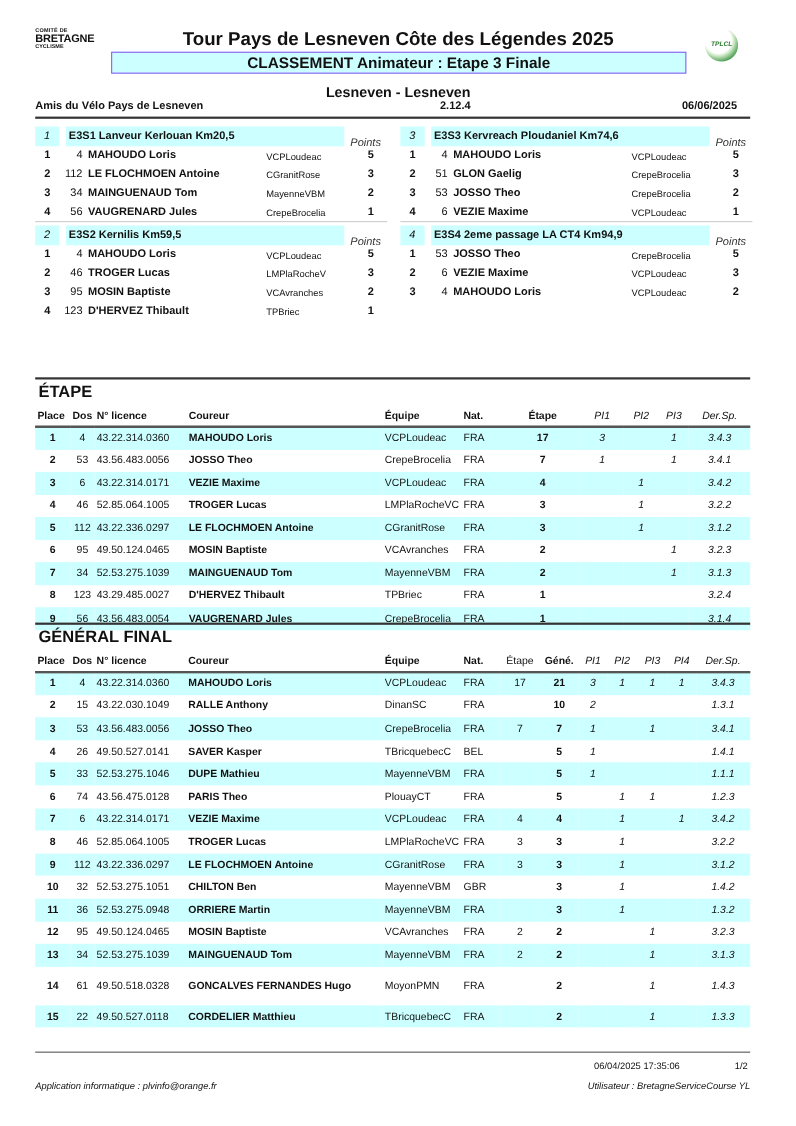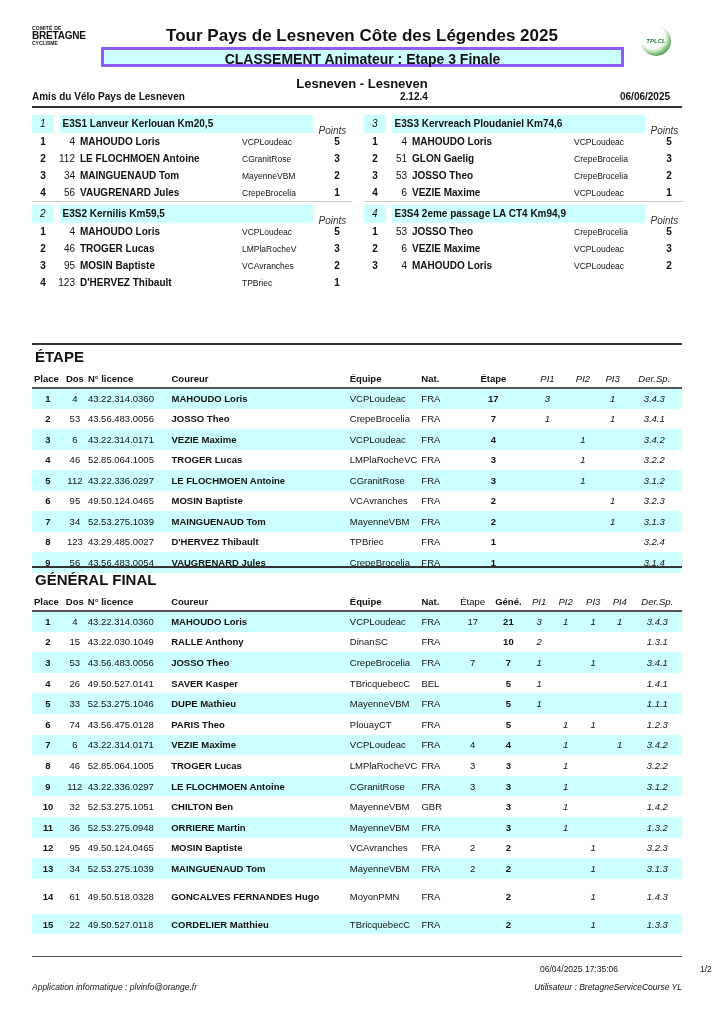--- a/index.html
+++ b/index.html
@@ -5,21 +5,21 @@
   * { box-sizing: border-box; margin: 0; padding: 0; }
   body { width: 724px; height: 1024px; background: #ffffff; font-family: "Liberation Sans", sans-serif; color: #111; position: relative; overflow: hidden; }
   .abs { position: absolute; }
   .logo-left { left: 32px; top: 26px; width: 50px; line-height: 1; }
   .logo-left .l1 { font-size: 5px; font-weight: bold; letter-spacing: 0.2px; }
   .logo-left .l2 { font-size: 10px; font-weight: bold; letter-spacing: -0.2px; }
   .logo-left .l3 { font-size: 5px; font-weight: bold; }
   .logo-right { left: 641px; top: 26px; width: 30px; height: 30px; border-radius: 50%; background: radial-gradient(circle at 40% 35%, #ffffff 0 45%, #c8e6c0 55%, #2e8b3a 80%); display:flex; align-items:center; justify-content:center; }
   .logo-right span { font-size: 6px; font-weight: bold; color: #2e7d32; font-style: italic; }
   .title { left: 0; width: 724px; top: 26px; text-align: center; font-size: 17px; font-weight: bold; }
-  .subtitle-box { left: 101px; top: 47px; width: 523px; height: 20px; background: #ccffff; border: 3px solid #8b5cf6; text-align: center; font-size: 14px; font-weight: bold; line-height: 18px; }
+  .subtitle-box { left: 101px; top: 47px; width: 523px; height: 20px; background: #ccffff; border: 1px solid #8b5cf6; text-align: center; font-size: 14px; font-weight: bold; line-height: 18px; }
   .route { left: 0; width: 724px; top: 76px; text-align: center; font-size: 13px; font-weight: bold; }
   .org { left: 32px; top: 91px; font-size: 10px; font-weight: bold; }
   .code { left: 400px; top: 91px; font-size: 10px; font-weight: bold; }
   .date { left: 620px; top: 91px; font-size: 10px; font-weight: bold; }
   .hr { left: 32px; width: 650px; height: 2px; background: #333; }
   .sprint { width: 320px; }
   .sprint .hdr { height: 18px; display: flex; align-items: center; font-size: 10px; }
   .sprint .hdr .num { width: 22px; background: #ccffff; height: 18px; line-height: 18px; text-align: center; font-style: italic; }
   .sprint .hdr .name { width: 258px; margin-left: 6px; background: #ccffff; height: 18px; line-height: 18px; padding-left: 3px; font-weight: bold; }
   .sprint .hdr .pts { width: 40px; text-align: center; font-style: italic; color: #333; margin-top: 12px; }
@@ -35,21 +35,21 @@
   table.res th { font-weight: bold; text-align: left; padding: 0 2px; height: 18px; }
   table.res thead tr { border-bottom: 2px solid #555; }
   table.res td { padding: 0 2px; white-space: nowrap; }
   table.res tbody tr:nth-child(odd) { background: #ccffff; }
   .c { text-align: center !important; }
   .r { text-align: center; }
   .b { font-weight: bold; }
   .i { font-style: italic; font-weight: normal !important; }
   .footer-line { left: 32px; width: 650px; top: 956px; height: 1px; background: #555; }
   .footer-ts { left: 540px; top: 964px; font-size: 8.5px; }
-  .footer-pg { left: 700px; top: 964px; font-size: 8.5px; }
+  .footer-pg { left: 668px; top: 964px; font-size: 8.5px; }
   .footer-app { left: 32px; top: 982px; font-size: 8.5px; font-style: italic; }
   .footer-user { right: 42px; top: 982px; font-size: 8.5px; font-style: italic; }
 </style>
 </head>
 <body>
 
 <div class="abs logo-left">
   <div class="l1">COMITÉ DE</div>
   <div class="l2">BRETAGNE</div>
   <div class="l3">CYCLISME</div>

